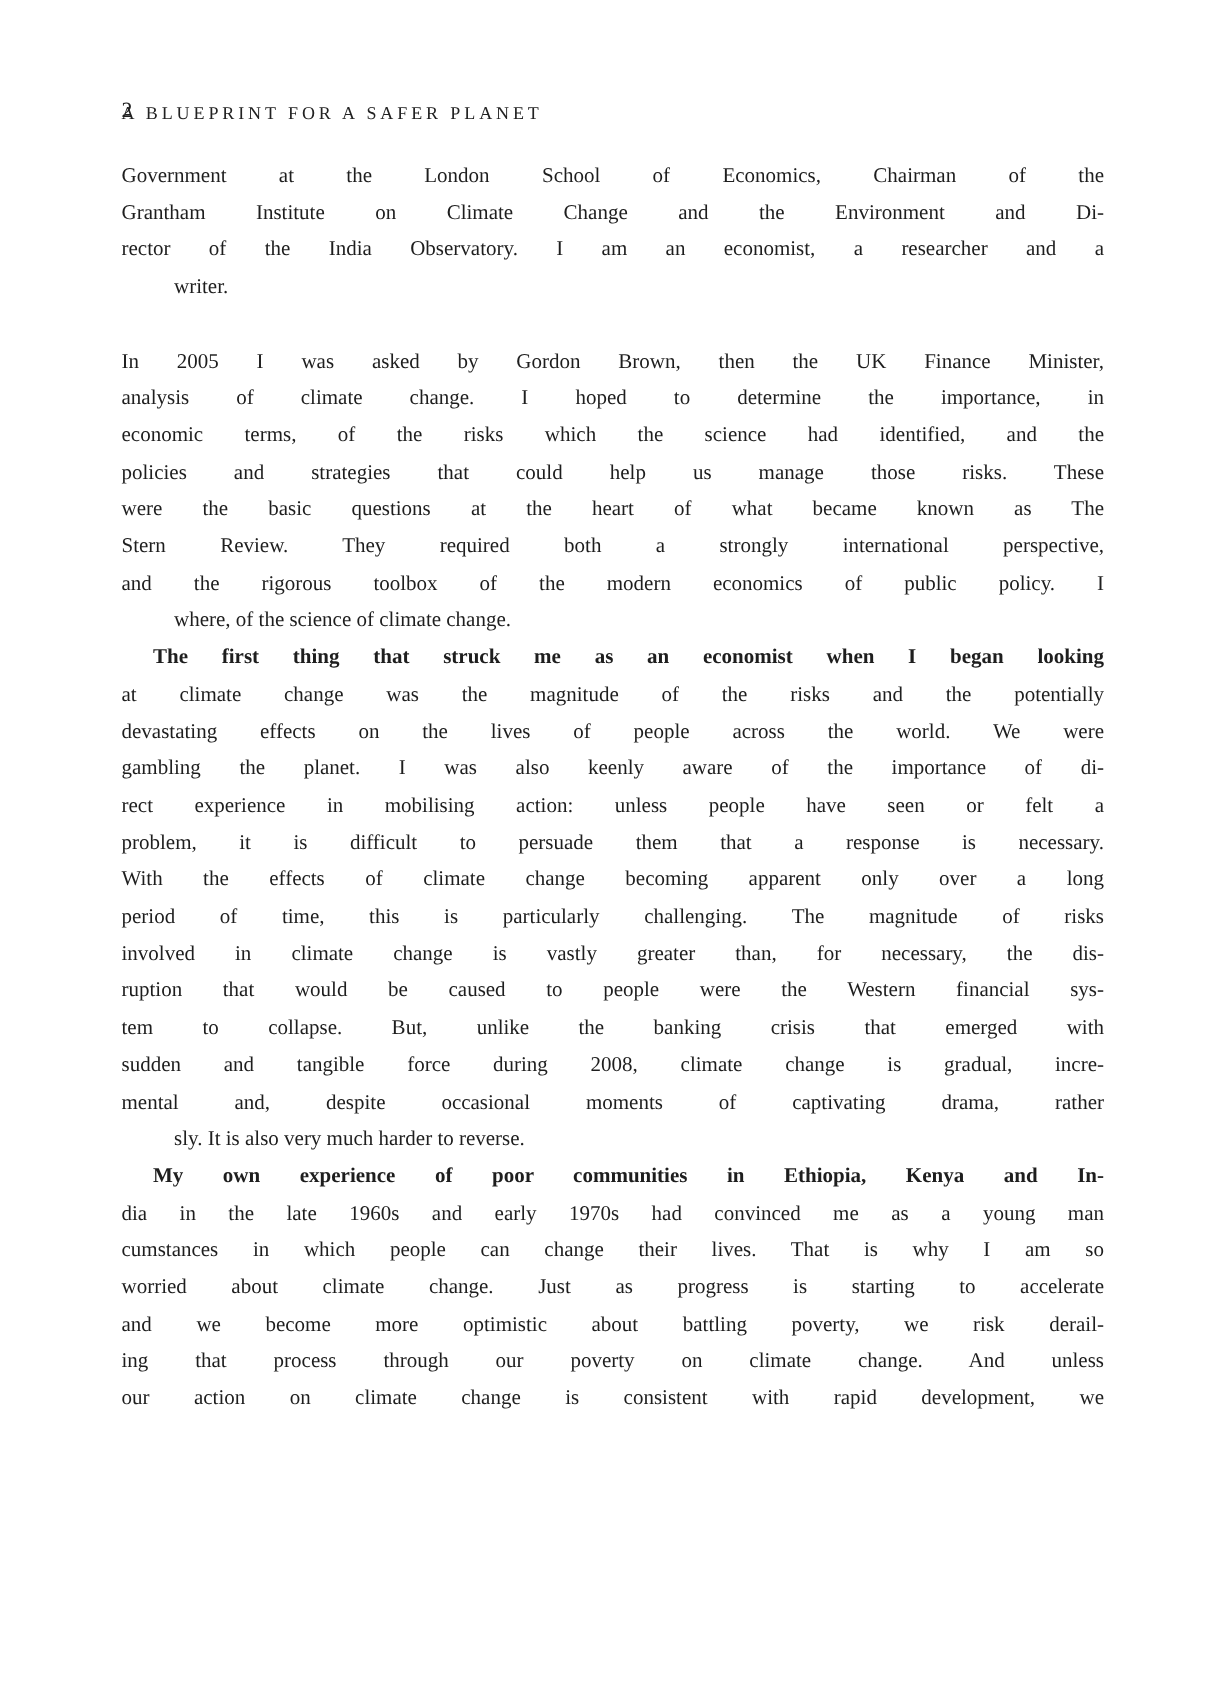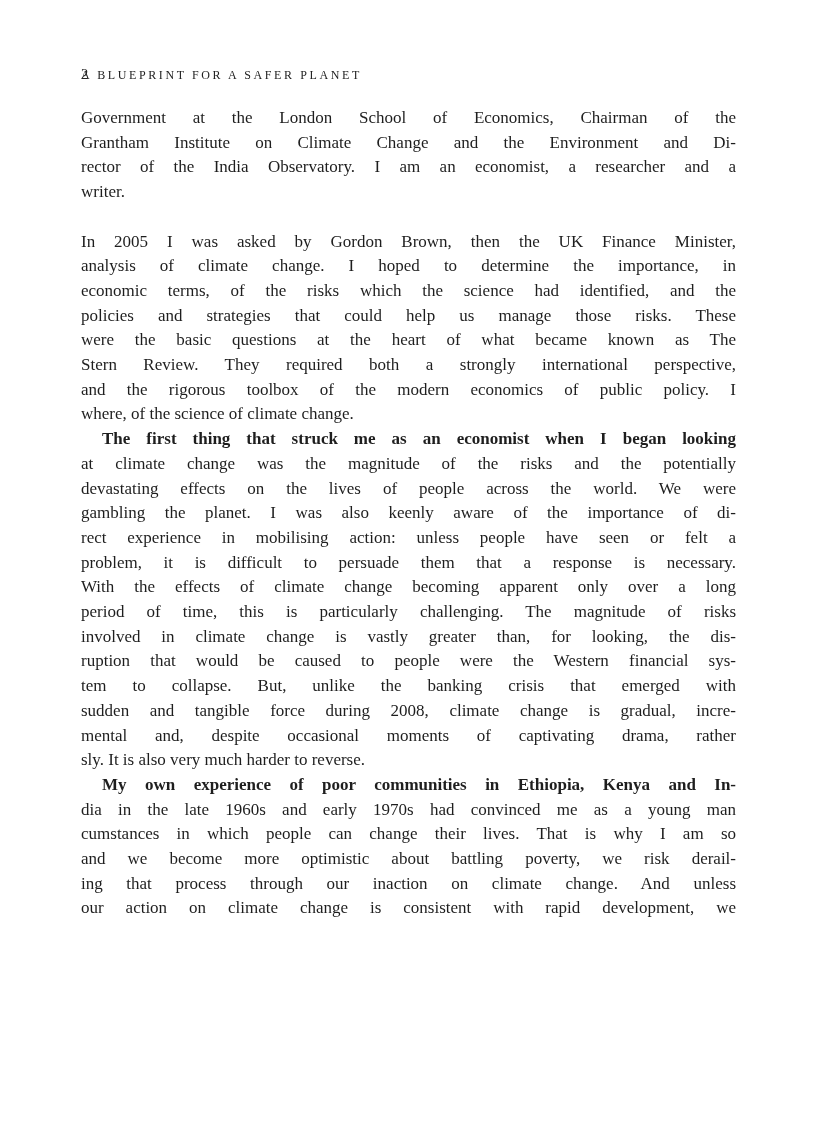--- a/index.html
+++ b/index.html
@@ -44,29 +44,30 @@
     left: 81px;
     width: 655px;
   }
   .para {
     margin: 0;
   }
   .para.spaced {
     margin-top: 24.7px;
   }
   .line {
-    font-size: 17px;
+    font-size: 14px;
     line-height: 24.7px;
     text-align: justify;
     text-align-last: justify;
     -moz-text-align-last: justify;
     white-space: normal;
   }
   .line.last {
     text-align-last: left;
+    margin-left: 35px;
     -moz-text-align-last: left;
   }
   .para.indented .line:first-child {
     text-indent: 21px;
     font-weight: bold;
   }
 </style>
 </head>
 <body>
 
@@ -96,30 +97,31 @@
       </div>
       <div class="para indented">
         <div class="line">The first thing that struck me as an economist when I began looking</div>
         <div class="line">at climate change was the magnitude of the risks and the potentially</div>
         <div class="line">devastating effects on the lives of people across the world. We were</div>
         <div class="line">gambling the planet. I was also keenly aware of the importance of di-</div>
         <div class="line">rect experience in mobilising action: unless people have seen or felt a</div>
         <div class="line">problem, it is difficult to persuade them that a response is necessary.</div>
         <div class="line">With the effects of climate change becoming apparent only over a long</div>
         <div class="line">period of time, this is particularly challenging. The magnitude of risks</div>
-        <div class="line">involved in climate change is vastly greater than, for looking, the dis-</div>
+        <div class="line">involved in climate change is vastly greater than, for necessary, the dis-</div>
         <div class="line">ruption that would be caused to people were the Western financial sys-</div>
         <div class="line">tem to collapse. But, unlike the banking crisis that emerged with</div>
         <div class="line">sudden and tangible force during 2008, climate change is gradual, incre-</div>
         <div class="line">mental and, despite occasional moments of captivating drama, rather</div>
         <div class="line last">sly. It is also very much harder to reverse.</div>
       </div>
       <div class="para indented">
         <div class="line">My own experience of poor communities in Ethiopia, Kenya and In-</div>
         <div class="line">dia in the late 1960s and early 1970s had convinced me as a young man</div>
         <div class="line">cumstances in which people can change their lives. That is why I am so</div>
+        <div class="line">worried about climate change. Just as progress is starting to accelerate</div>
         <div class="line">and we become more optimistic about battling poverty, we risk derail-</div>
-        <div class="line">ing that process through our inaction on climate change. And unless</div>
+        <div class="line">ing that process through our poverty on climate change. And unless</div>
         <div class="line">our action on climate change is consistent with rapid development, we</div>
       </div>
     </div>
 
 </div>
 
 </body></html>

